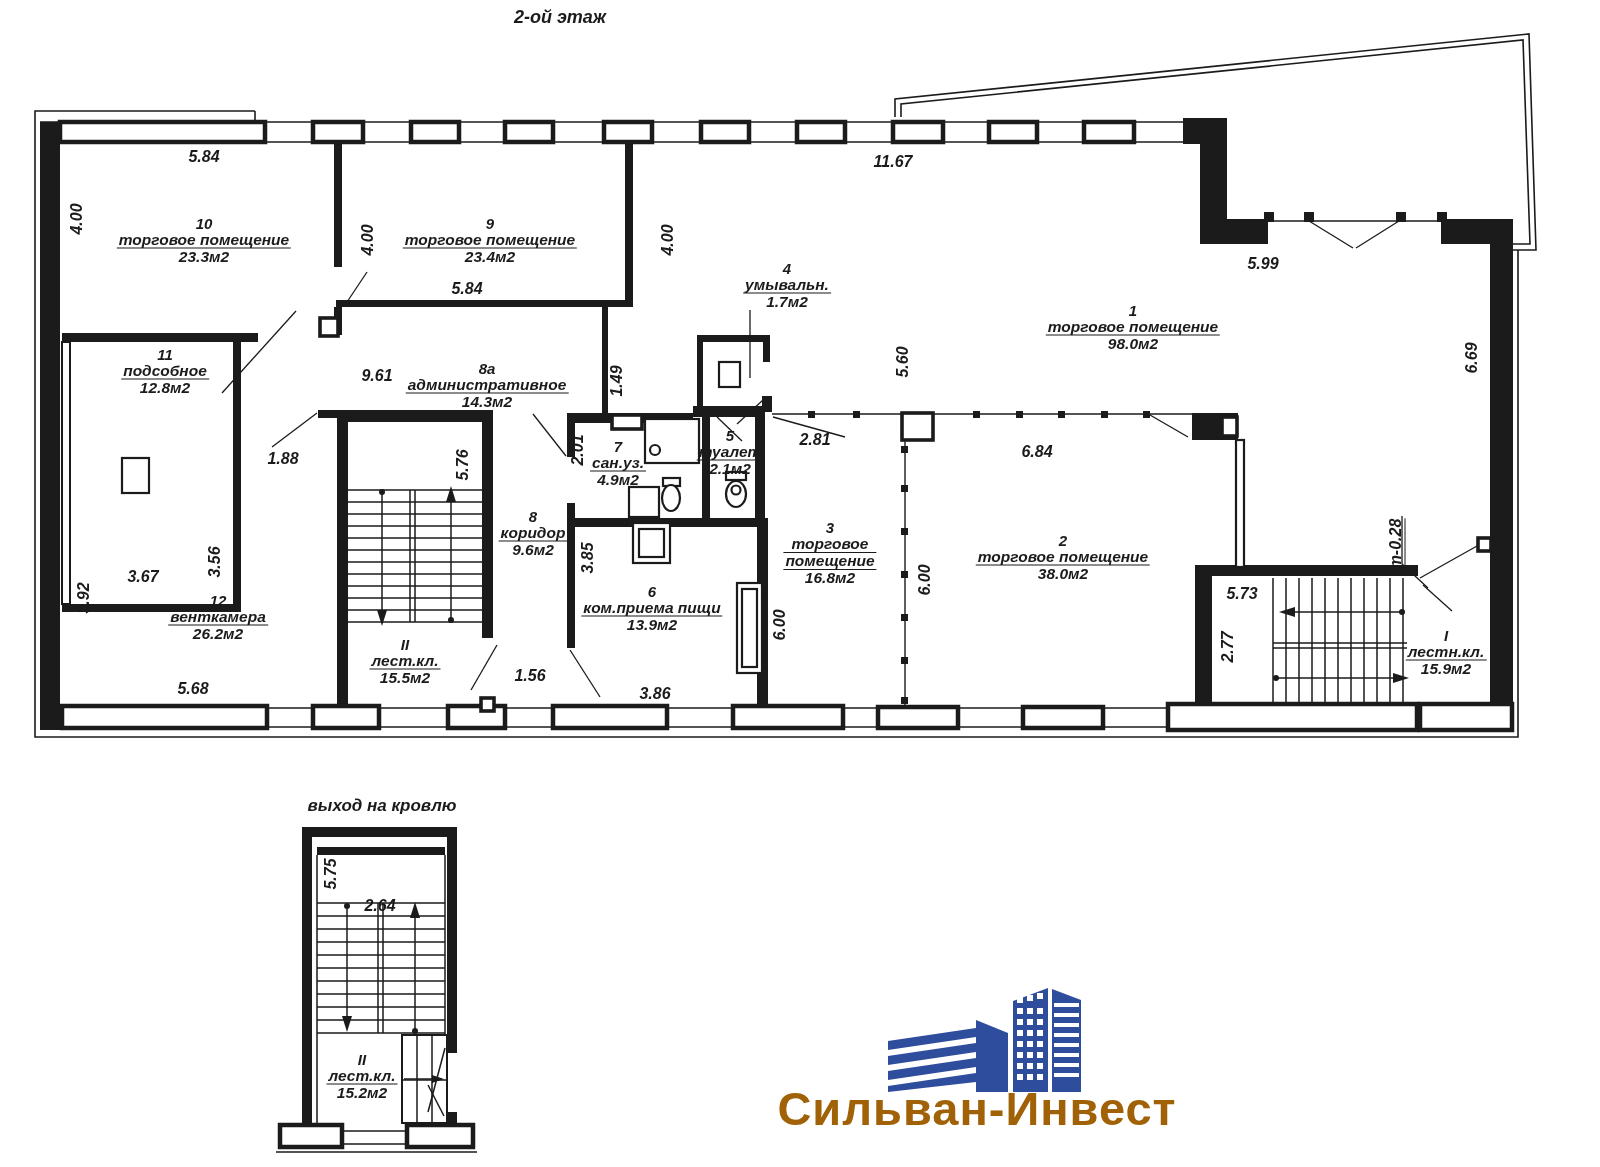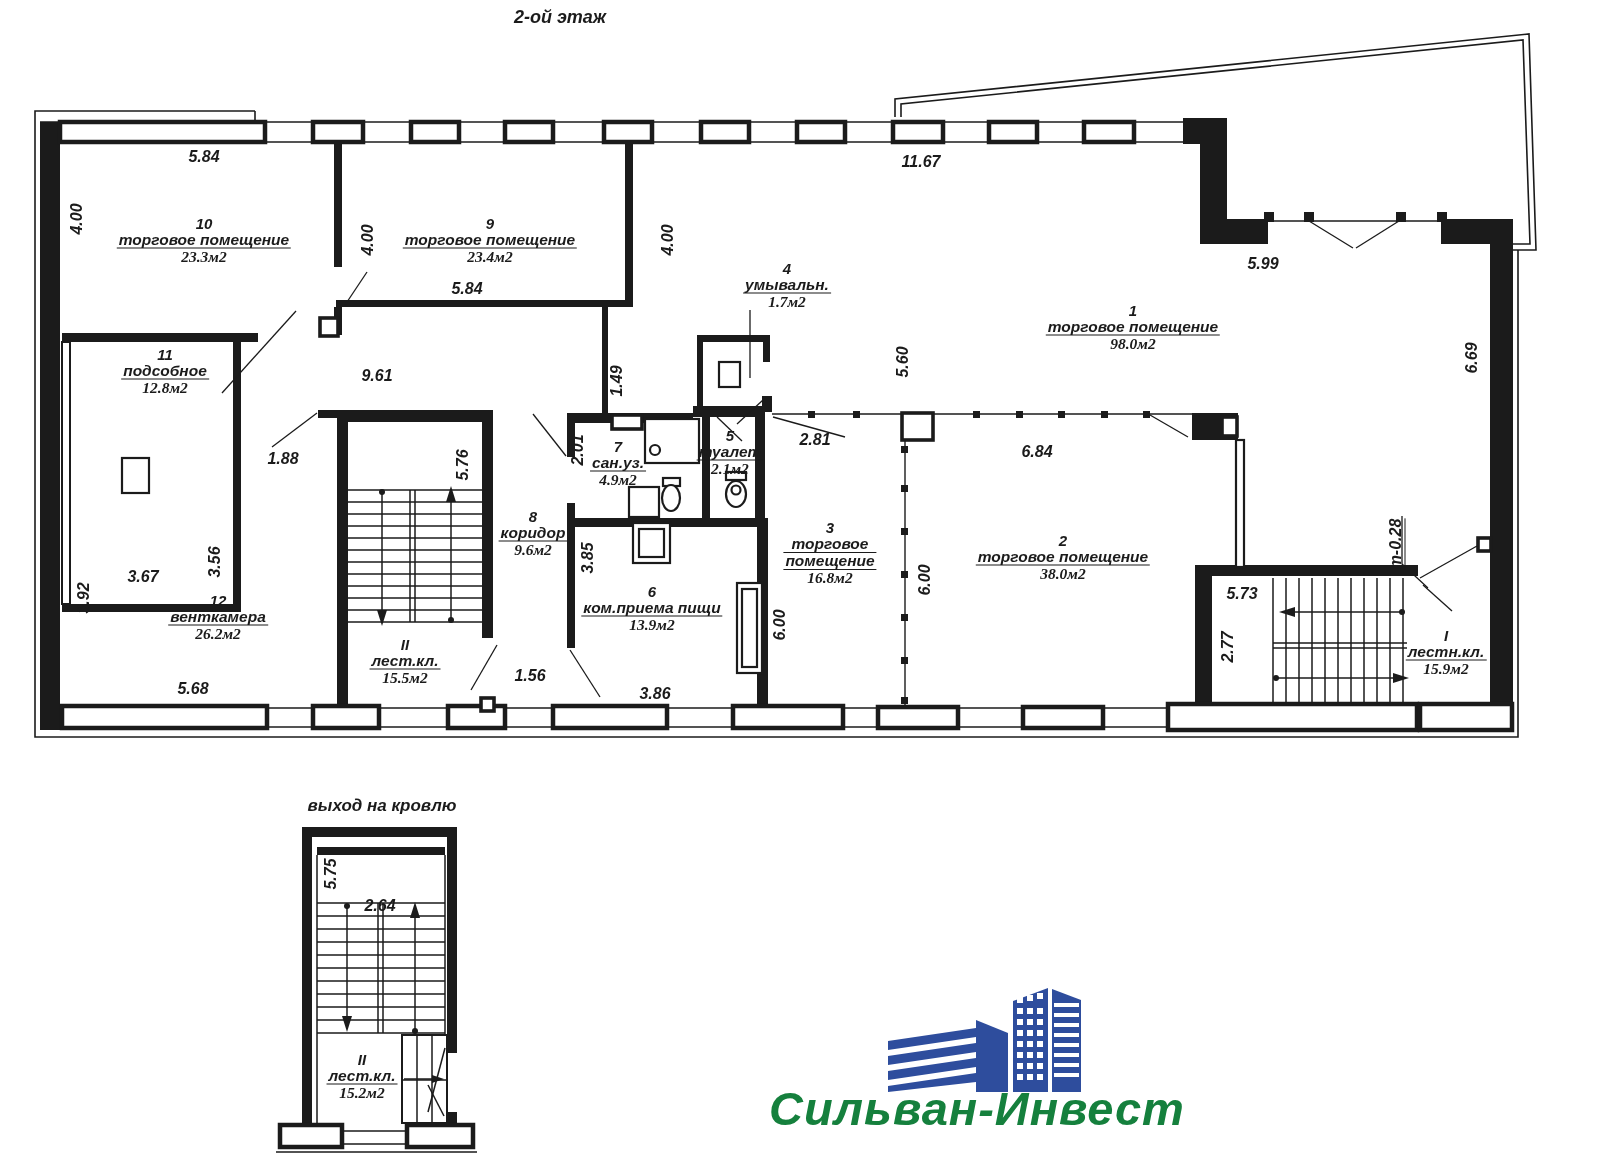--- a/index.html
+++ b/index.html
@@ -8,21 +8,21 @@
   svg{position:absolute;left:0;top:0;}
   .plan-title{position:absolute;left:560px;top:17px;transform:translate(-50%,-50%);
 Font-size:18px;font-style:italic;font-weight:bold;white-space:nowrap;}
   .detail-title{position:absolute;left:382px;top:806px;transform:translate(-50%,-50%);
     font-size:17px;font-style:italic;font-weight:bold;white-space:nowrap;}
   #labels{position:absolute;left:0;top:0;width:100%;height:100%;}
   .lbl{position:absolute;transform:translate(-50%,-50%);text-align:center;
        font-style:italic;font-weight:bold;line-height:16px;white-space:nowrap;}
   .lbl .num{display:block;font-size:15px;}
   .lbl .nm{display:block;font-size:15.5px;border-bottom:1.4px solid #1b1b1b;padding:0 2px;}
-  .lbl .ar{display:block;font-size:15.5px;font-family:Liberation Serif, serif;}
+  .lbl .ar{display:block;font-size:15.5px;}
   .dim{position:absolute;transform:translate(-50%,-50%);font-size:16px;font-style:italic;
        font-weight:bold;white-space:nowrap;}
   .dim.vert{transform:translate(-50%,-50%) rotate(-90deg);}
   .dim.undl{border-bottom:1.4px solid #1b1b1b;}
   .logo-name{position:absolute;left:977px;top:1108px;transform:translate(-50%,-50%);
       font-size:47px;font-weight:bold;letter-spacing:1px;white-space:nowrap;}
   .logo-tagline{position:absolute;left:975px;top:1141px;transform:translate(-50%,-50%);
       font-size:26px;font-weight:bold;letter-spacing:2px;white-space:nowrap;}
 </style>
 </head>
@@ -312,20 +312,25 @@
       <div class="lbl" style="left: 1133px; top: 327px;">
         <span class="num">1</span>
         <span class="nm">торговое помещение</span>
         <span class="ar">98.0м2</span>
       </div>
       <div class="lbl" style="left: 165px; top: 371px;">
         <span class="num">11</span>
         <span class="nm">подсобное</span>
         <span class="ar">12.8м2</span>
       </div>
+      <div class="lbl" style="left: 487px; top: 385px;">
+        <span class="num">8а</span>
+        <span class="nm">административное</span>
+        <span class="ar">14.3м2</span>
+      </div>
       <div class="lbl" style="left: 787px; top: 285px;">
         <span class="num">4</span>
         <span class="nm">умывальн.</span>
         <span class="ar">1.7м2</span>
       </div>
       <div class="lbl" style="left: 618px; top: 463px;">
         <span class="num">7</span>
         <span class="nm">сан.уз.</span>
         <span class="ar">4.9м2</span>
       </div>
@@ -369,21 +374,21 @@
         <span class="num">I</span>
         <span class="nm">лестн.кл.</span>
         <span class="ar">15.9м2</span>
       </div>
       <div class="lbl" style="left: 362px; top: 1076px;">
         <span class="num">II</span>
         <span class="nm">лест.кл.</span>
         <span class="ar">15.2м2</span>
       </div>
       <div class="dim" style="left: 204px; top: 157px;">5.84</div>
-      <div class="dim" style="left: 893px; top: 162px; margin-left: 28px;">11.67</div>
+      <div class="dim" style="left: 893px; top: 162px;">11.67</div>
       <div class="dim vert" style="left: 77px; top: 219px;">4.00</div>
       <div class="dim vert" style="left: 368px; top: 240px;">4.00</div>
       <div class="dim vert" style="left: 668px; top: 240px;">4.00</div>
       <div class="dim" style="left: 467px; top: 289px;">5.84</div>
       <div class="dim" style="left: 1263px; top: 264px;">5.99</div>
       <div class="dim vert" style="left: 1472px; top: 358px;">6.69</div>
       <div class="dim vert" style="left: 903px; top: 362px;">5.60</div>
       <div class="dim" style="left: 377px; top: 376px;">9.61</div>
       <div class="dim vert" style="left: 617px; top: 381px;">1.49</div>
       <div class="dim vert" style="left: 578px; top: 450px;">2.01</div>
@@ -400,15 +405,15 @@
       <div class="dim" style="left: 1242px; top: 594px;">5.73</div>
       <div class="dim vert" style="left: 1228px; top: 647px;">2.77</div>
       <div class="dim vert undl" style="left: 1396px; top: 544px;">т-0.28</div>
       <div class="dim" style="left: 530px; top: 676px;">1.56</div>
       <div class="dim" style="left: 655px; top: 694px;">3.86</div>
       <div class="dim" style="left: 193px; top: 689px;">5.68</div>
       <div class="dim" style="left: 380px; top: 863px; margin-top: 43px;">2.64</div>
       <div class="dim vert" style="left: 331px; top: 874px;">5.75</div>
     </div>
 
-<div class="logo-name" style="color: #15803d; font-style: italic;">Сильван-Инвест</div>
+<div class="logo-name" style="color: #a16207;">Сильван-Инвест</div>
 
 </div>
 
 </body></html>

